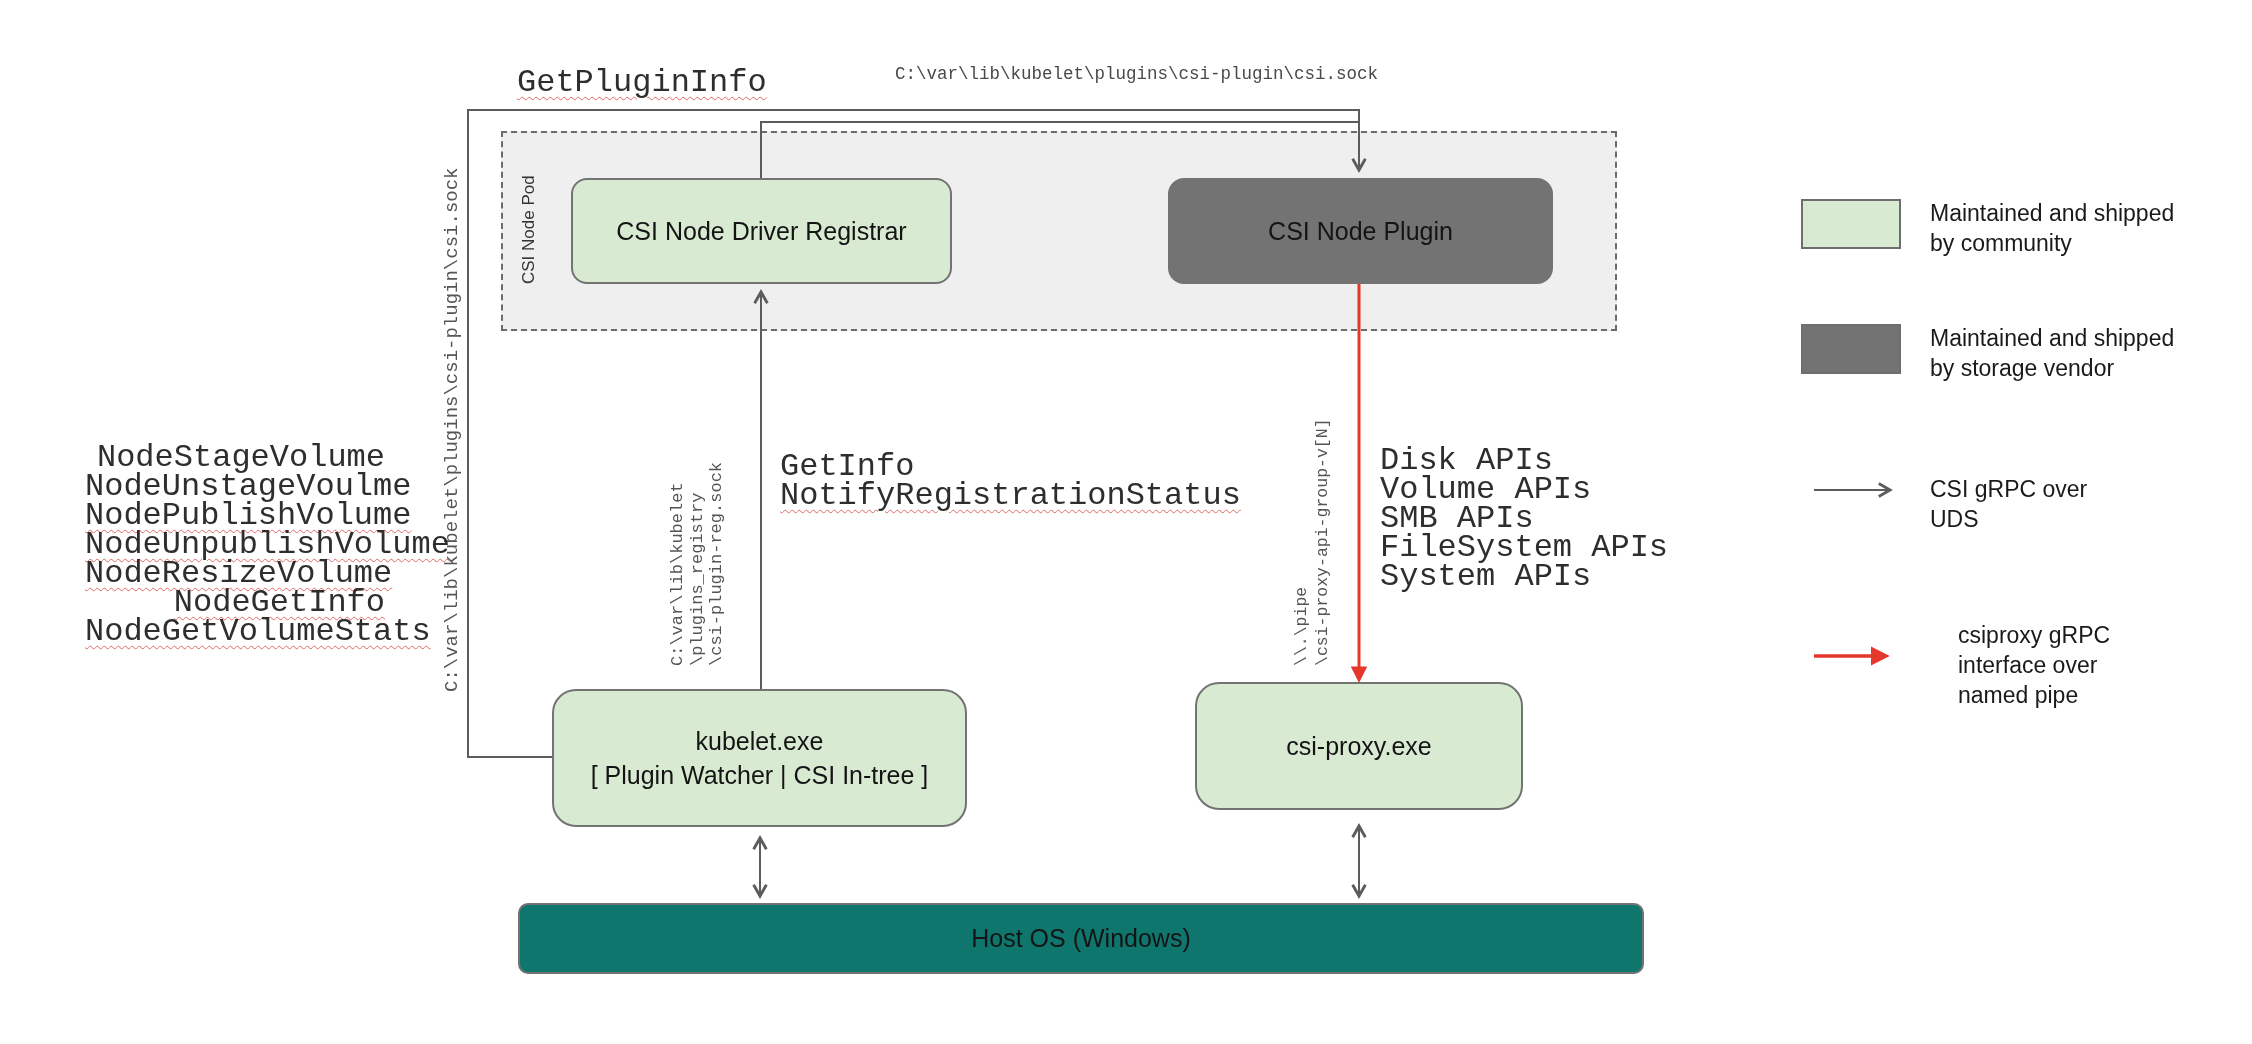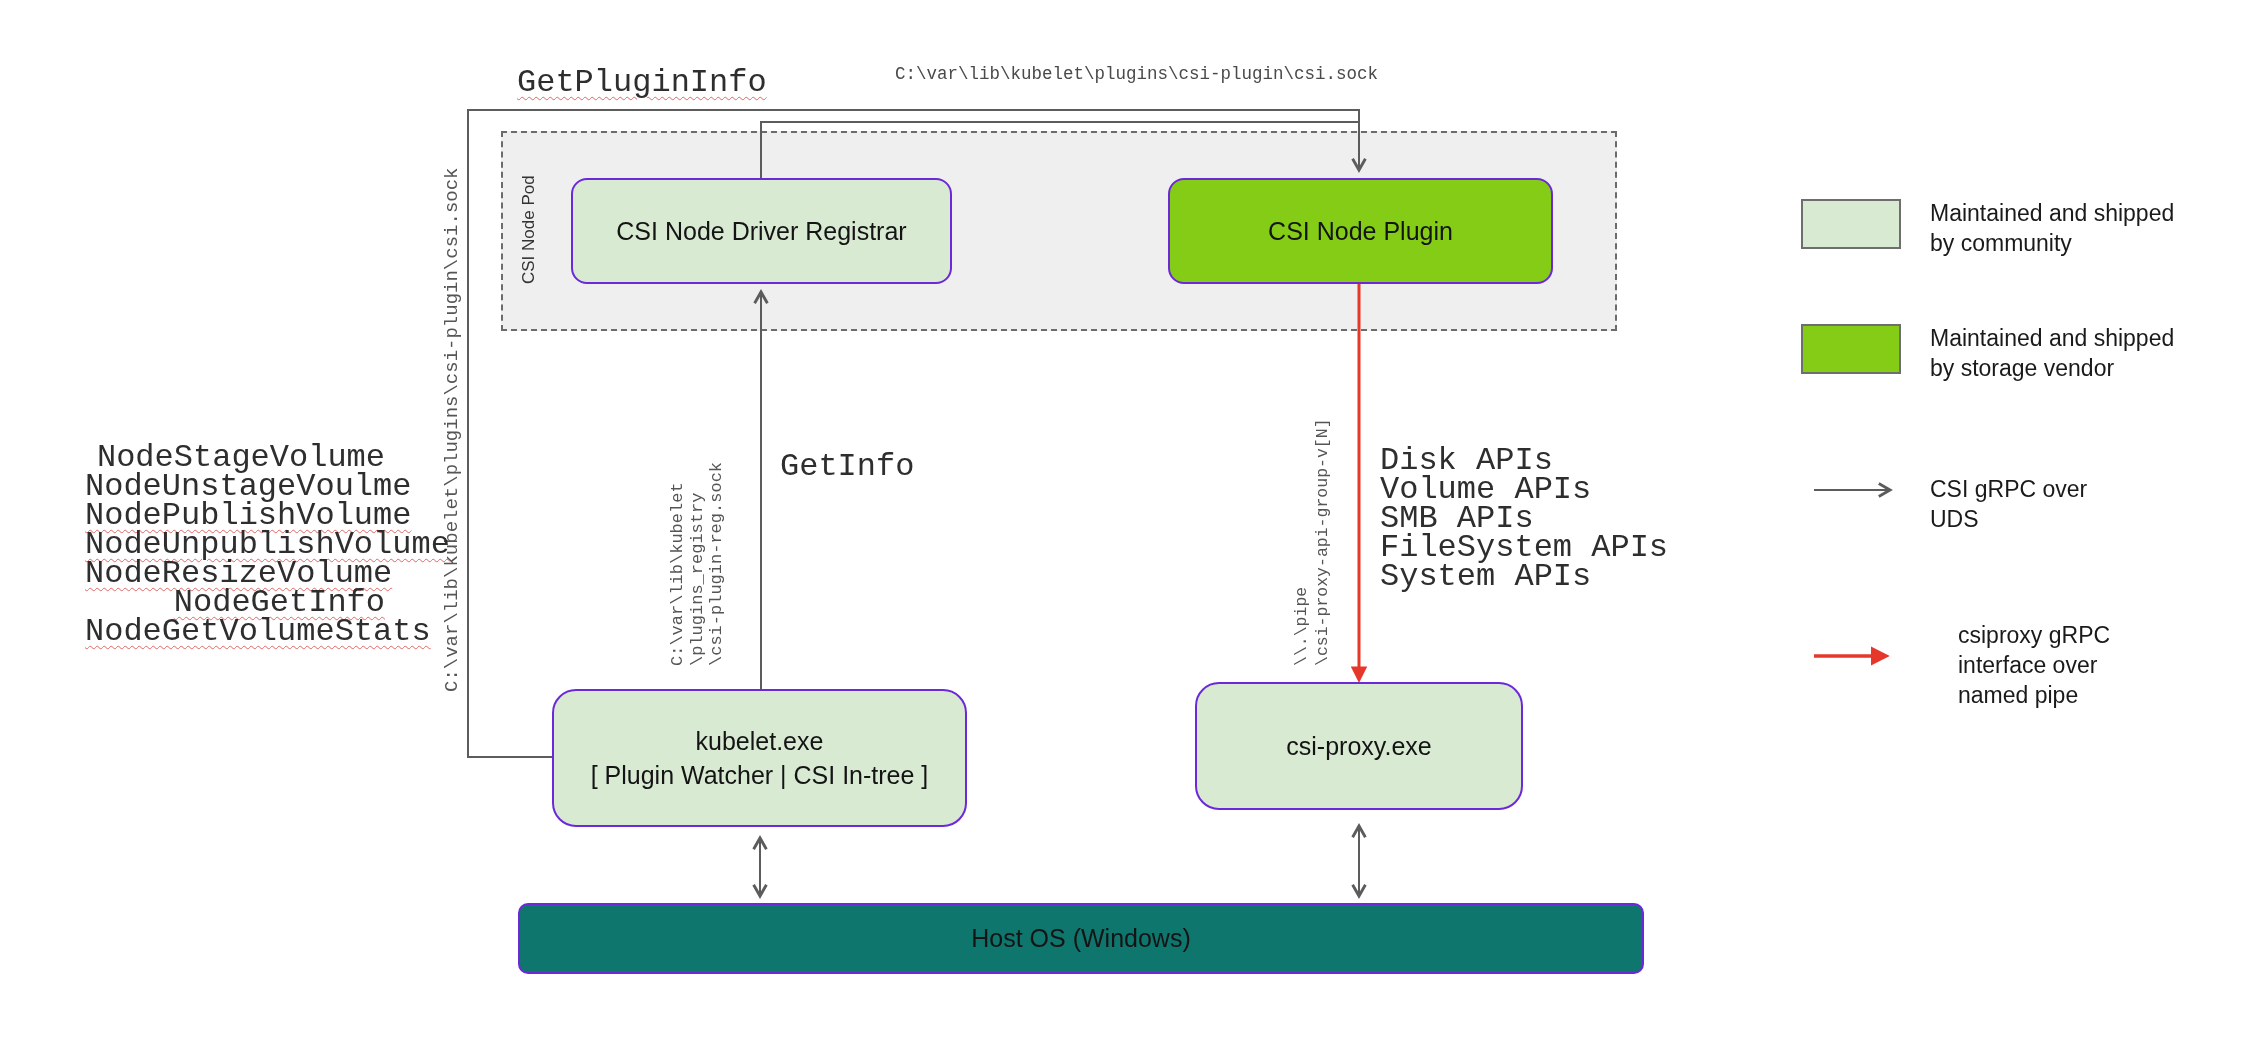--- a/index.html
+++ b/index.html
@@ -11,24 +11,24 @@
   
   #connectors { position:absolute; left:0; top:0; z-index:1; pointer-events:none; }
   
   .pod-box {
     position:absolute; left:501px; top:131px; width:1116px; height:200px;
     background:#efefef; border:2px dashed #6b6b6b; z-index:0; box-sizing:border-box;
   }
   .node {
     position:absolute; z-index:2; box-sizing:border-box;
     display:flex; align-items:center; justify-content:center; flex-direction:column;
-    border:2px solid #6d28d9; font-size:25px; color:#141414; text-align:center;
+    border:2px solid #737373; font-size:25px; color:#141414; text-align:center;
   }
   .green  { background:#d9ead3; }
-  .yellow { background:#84cc16; }
+  .yellow { background:#737373; }
   .blue   { background:#0f766e; }
   .registrar { left:571px; top:178px; width:381px; height:106px; border-radius:16px; }
   .plugin    { left:1168px; top:178px; width:385px; height:106px; border-radius:16px; }
   .kubelet   { left:552px; top:689px; width:415px; height:138px; border-radius:24px; line-height:34px; }
   .csiproxy  { left:1195px; top:682px; width:328px; height:128px; border-radius:24px; }
   .hostos    { left:518px; top:903px; width:1126px; height:71px; border-radius:10px; }
   .lbl { position:absolute; z-index:3; white-space:nowrap; }
   .rot { transform:rotate(-90deg); transform-origin:0 0; }
   .wavy {
     text-decoration-line:underline; text-decoration-style:wavy;
@@ -113,20 +113,21 @@
   </div>
 
   <div class="lbl mono mono-sm rot" style="left:668px; top:666px;">
     <div>C:\var\lib\kubelet</div>
     <div>\plugins_registry</div>
     <div>\csi-plugin-reg.sock</div>
   </div>
 
   <div class="lbl mono mono-lg" style="left:780px; top:452px;">
     <div>GetInfo</div>
+    <div class="wavy">NotifyRegistrationStatus</div>
   </div>
 
   <div class="lbl mono rot" style="left:1291px; top:666px; font-size:16.5px; line-height:21px; color:#555;">
     <div>\\.\pipe</div>
     <div>\csi-proxy-api-group-v[N]</div>
   </div>
 
   <div class="lbl mono mono-lg api-list">
     <div>Disk APIs</div>
     <div>Volume APIs</div>

